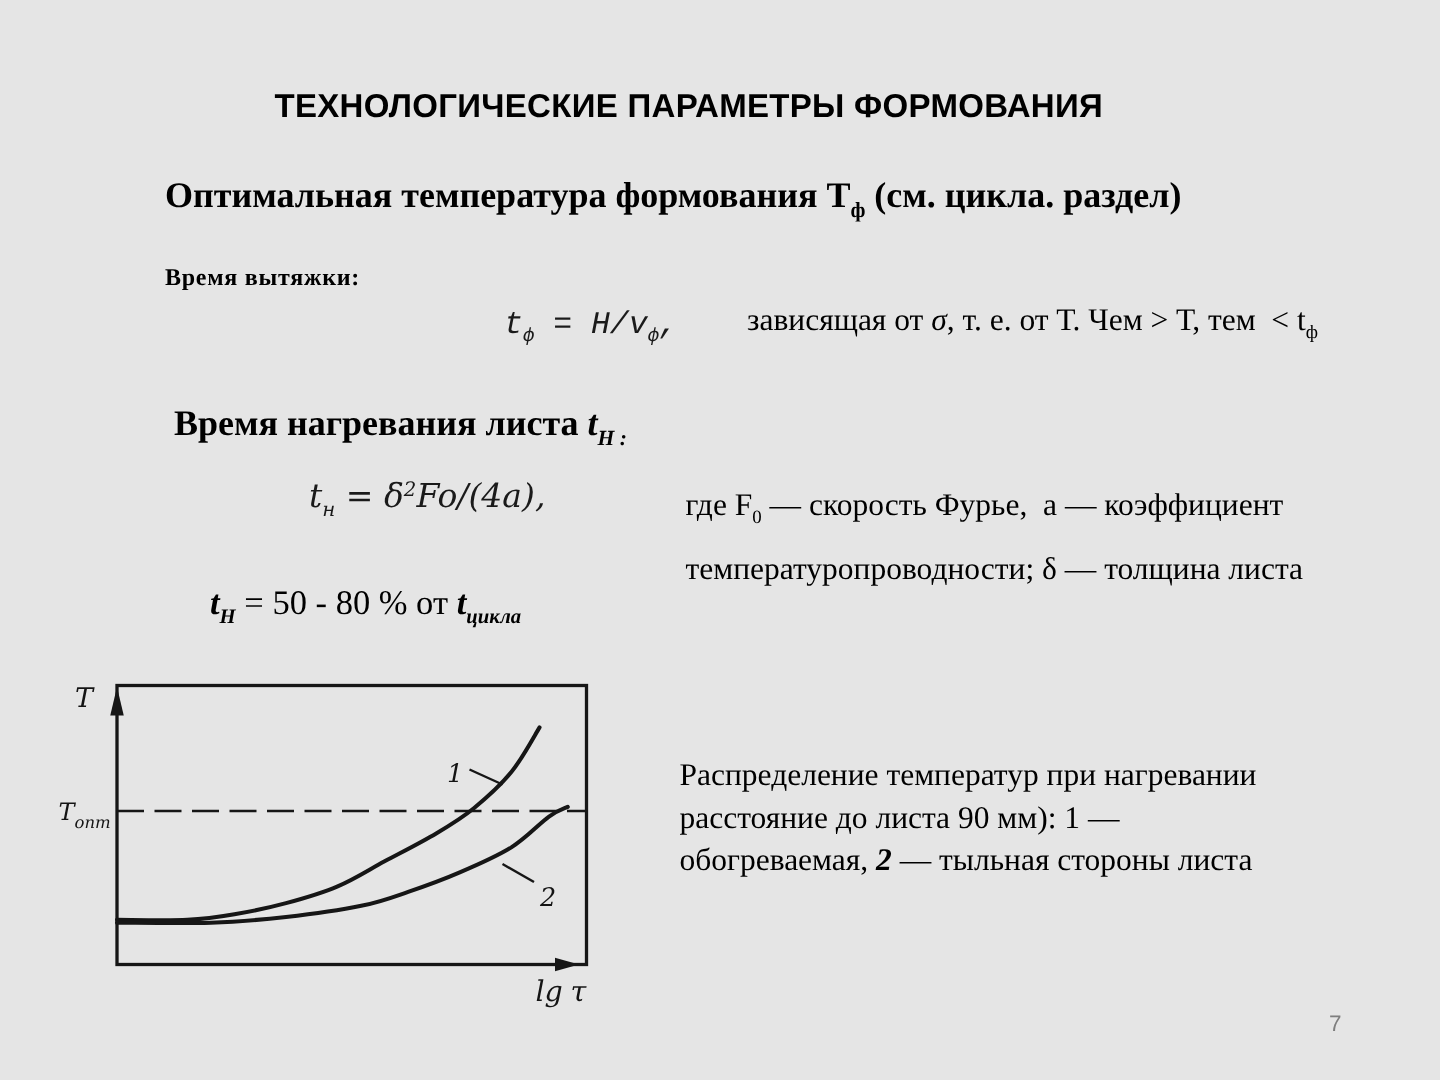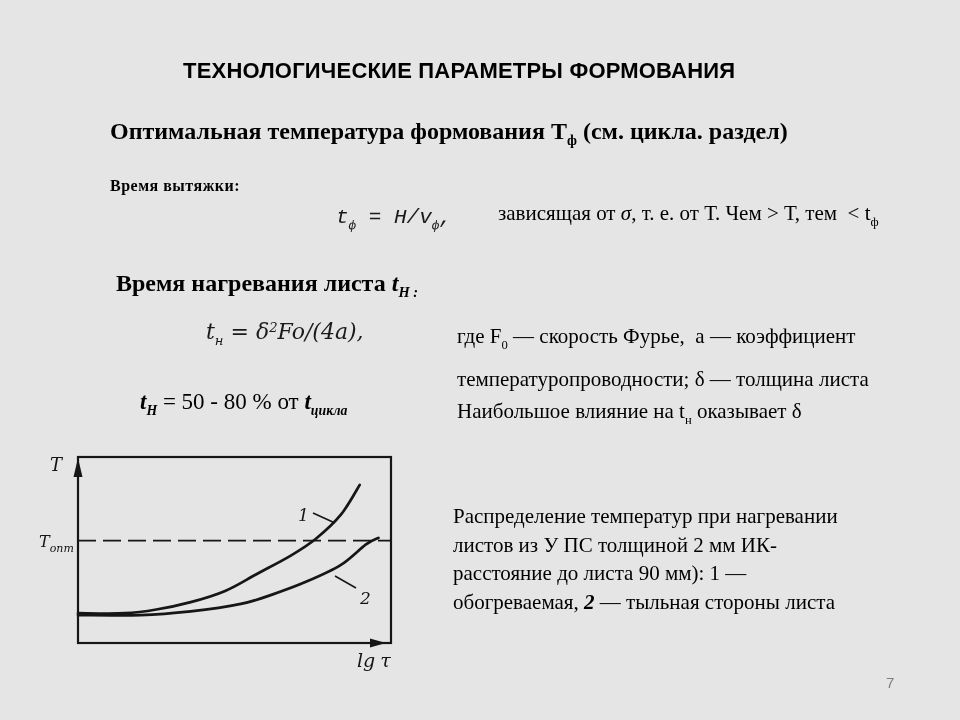--- a/index.html
+++ b/index.html
@@ -50,21 +50,20 @@
 
   <div id="ht-formula" class="abs"><span>t</span><span class="sub">н</span><span> = δ</span><span class="sup">2</span><span>Fo</span><span>/(4</span><span>a</span><span>),</span></div>
 
   <div id="ht-note" class="abs">
     <div><span>где F</span><span class="sub">0</span><span> — скорость Фурье,  а — коэффициент</span></div>
     <div>температуропроводности; δ — толщина листа</div>
   </div>
 
   <div id="ht-percent" class="abs"><span class="bi">t</span><span class="bi sub">Н</span><span> = 50 - 80 % от </span><span class="bi">t</span><span class="bi sub">цикла</span></div>
 
-  <div id="ht-influence" class="abs"><span>Наибольшое влияние на t</span><span class="sub">н</span><span> оказывает δ</span></div>
 
   <div id="figure" class="abs">
     <svg width="385" height="240" viewBox="0 0 385 240">
       <rect class="stroke" x="48" y="14" width="313" height="186" stroke-width="2.2"></rect>
       <polygon points="48,15 43.5,34 52.5,34" fill="#161616"></polygon>
       <polygon points="356,200 340,195.5 340,204.5" fill="#161616"></polygon>
       <line id="t-opt-line" class="stroke" x1="48" y1="97.69999999999999" x2="360" y2="97.69999999999999" stroke-width="1.7" stroke-dasharray="18 7"></line>
       <path id="curve1" class="stroke" stroke-width="2.7" stroke-linecap="round" d="M48.0,170.2C55.8,170.2 81.9,170.9 94.9,170.2C108.0,169.6 115.3,168.4 126.3,166.5C137.2,164.7 149.2,162.2 160.7,159.1C172.2,156.0 184.2,152.6 195.1,147.9C206.1,143.3 215.5,137.1 226.4,131.2C237.4,125.3 250.9,118.5 260.8,112.6C270.8,106.7 277.5,102.7 285.9,95.8C294.2,89.0 303.6,80.6 310.9,71.7C318.2,62.7 326.6,46.9 329.7,41.9"></path>
       <path id="curve2" class="stroke" stroke-width="2.7" stroke-linecap="round" d="M48.0,172.1C58.4,172.1 91.8,172.7 110.6,172.1C129.4,171.5 144.0,170.2 160.7,168.4C177.4,166.5 197.2,163.7 210.8,160.9C224.3,158.2 231.1,155.4 242.1,151.6C253.0,147.9 265.0,143.6 276.5,138.6C288.0,133.7 301.0,128.1 310.9,121.9C320.8,115.7 329.7,105.9 336.0,101.4C342.2,96.9 346.4,96.0 348.5,94.9"></path>
       <line class="stroke" x1="283" y1="70" x2="305" y2="80" stroke-width="1.6"></line>
@@ -72,20 +71,19 @@
       <text x="20" y="28" font-size="18">T</text>
       <text id="t-opt-label" x="9" y="103.69999999999999" font-size="16"><tspan>T</tspan><tspan dy="5" font-size="11">опт</tspan></text>
       <text x="327" y="224" font-size="19"><tspan>lg</tspan><tspan dx="5">τ</tspan></text>
       <text x="268" y="78" font-size="17">1</text>
       <text x="330" y="161" font-size="17">2</text>
     </svg>
   </div>
 
   <div id="caption" class="abs">
     <div>Распределение температур при нагревании</div>
-    <div>листов из У ПС толщиной 2 мм ИК-</div>
     <div>расстояние до листа 90 мм): 1 —</div>
     <div><span>обогреваемая, </span><span class="bi">2</span><span> — тыльная стороны листа</span></div>
   </div>
 
   <div id="page-number" class="abs">7</div>
 
 </div>
 
 </body></html>

